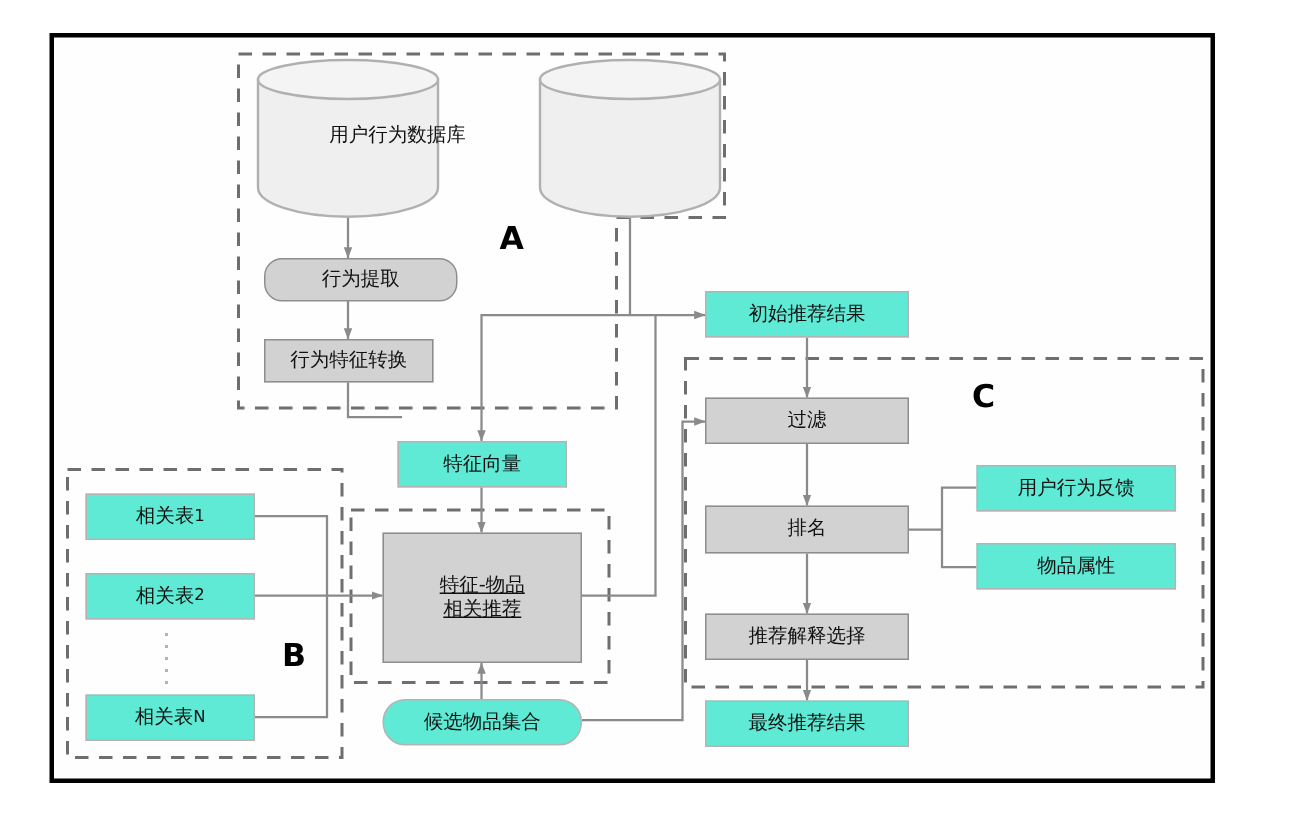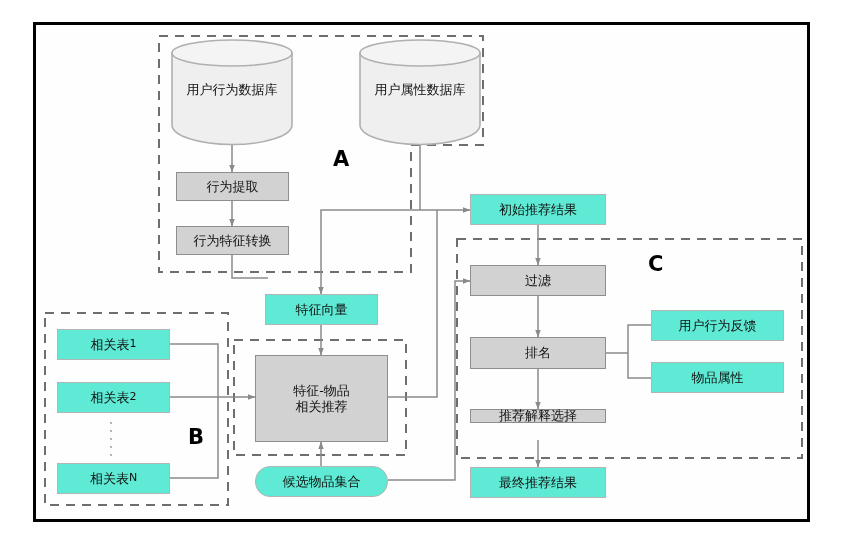--- a/index.html
+++ b/index.html
@@ -98,24 +98,23 @@
     <g stroke="#b0b0b0" stroke-width="1.6" fill="#efefef">
       <path d="M360,53 L360,125 A40,13 0 0 0 480,125 L480,53 Z"></path>
       <ellipse cx="420" cy="53" rx="60" ry="13" fill="#f4f4f4"></ellipse>
     </g>
 
     <g stroke="#b4b4b4" stroke-width="2" stroke-dasharray="2,6" fill="none">
       <path d="M111,422 L111,458"></path>
     </g>
   </svg>
 
-  <div class="cyl-label" style="left:172px;top:75px;width:120px;height:30px;">用户行为数据库</div>
-  <div class="cyl-label" style="left:360px;top:75px;width:120px;height:30px;">用户属性数据库</div>
+  <div class="cyl-label" style="left:172px;top:75px;width:120px;height:30px;padding-left:33px;">用户行为数据库</div>
 
-  <div class="node box-dark" style="left:176px;top:172px;width:113px;height:29px;">行为提取</div>
+  <div class="node box-dark" style="left:176px;top:172px;width:129px;height:29px;border-radius:12px;">行为提取</div>
 
   <div class="node box-dark" style="left:176px;top:226px;width:113px;height:29px;">行为特征转换</div>
 
   <div class="node box-light" style="left:265px;top:294px;width:113px;height:31px;">特征向量</div>
 
   <div class="node box-light" style="left:57px;top:329px;width:113px;height:31px;">
     <span>相关表</span>
       <span class="sub">1</span>
   </div>
 
@@ -123,34 +122,34 @@
     <span>相关表</span>
       <span class="sub">2</span>
   </div>
 
   <div class="node box-light" style="left:57px;top:463px;width:113px;height:31px;">
     <span>相关表</span>
       <span class="sub">N</span>
   </div>
 
   <div class="node box-dark" style="left:255px;top:355px;width:133px;height:87px;
-       flex-direction:column;">
+       flex-direction:column;text-decoration:underline;">
     <span>特征-物品</span>
     <span>相关推荐</span>
   </div>
 
   <div class="node box-light" style="left:255px;top:466px;width:133px;height:31px;border-radius:15px;">候选物品集合</div>
 
   <div class="node box-light" style="left:470px;top:194px;width:136px;height:31px;">初始推荐结果</div>
 
   <div class="node box-dark" style="left:470px;top:265px;width:136px;height:31px;">过滤</div>
 
   <div class="node box-dark" style="left:470px;top:337px;width:136px;height:32px;">排名</div>
 
-  <div class="node box-dark" style="left:470px;top:409px;width:136px;height:14px;">推荐解释选择</div>
+  <div class="node box-dark" style="left:470px;top:409px;width:136px;height:31px;">推荐解释选择</div>
 
   <div class="node box-light" style="left:470px;top:467px;width:136px;height:31px;">最终推荐结果</div>
 
   <div class="node box-light" style="left:651px;top:310px;width:133px;height:31px;">用户行为反馈</div>
 
   <div class="node box-light" style="left:651px;top:362px;width:133px;height:31px;">物品属性</div>
 
   <div class="grp-letter" style="left:333px;top:147px;">A</div>
   <div class="grp-letter" style="left:188px;top:425px;">B</div>
   <div class="grp-letter" style="left:648px;top:252px;">C</div>

